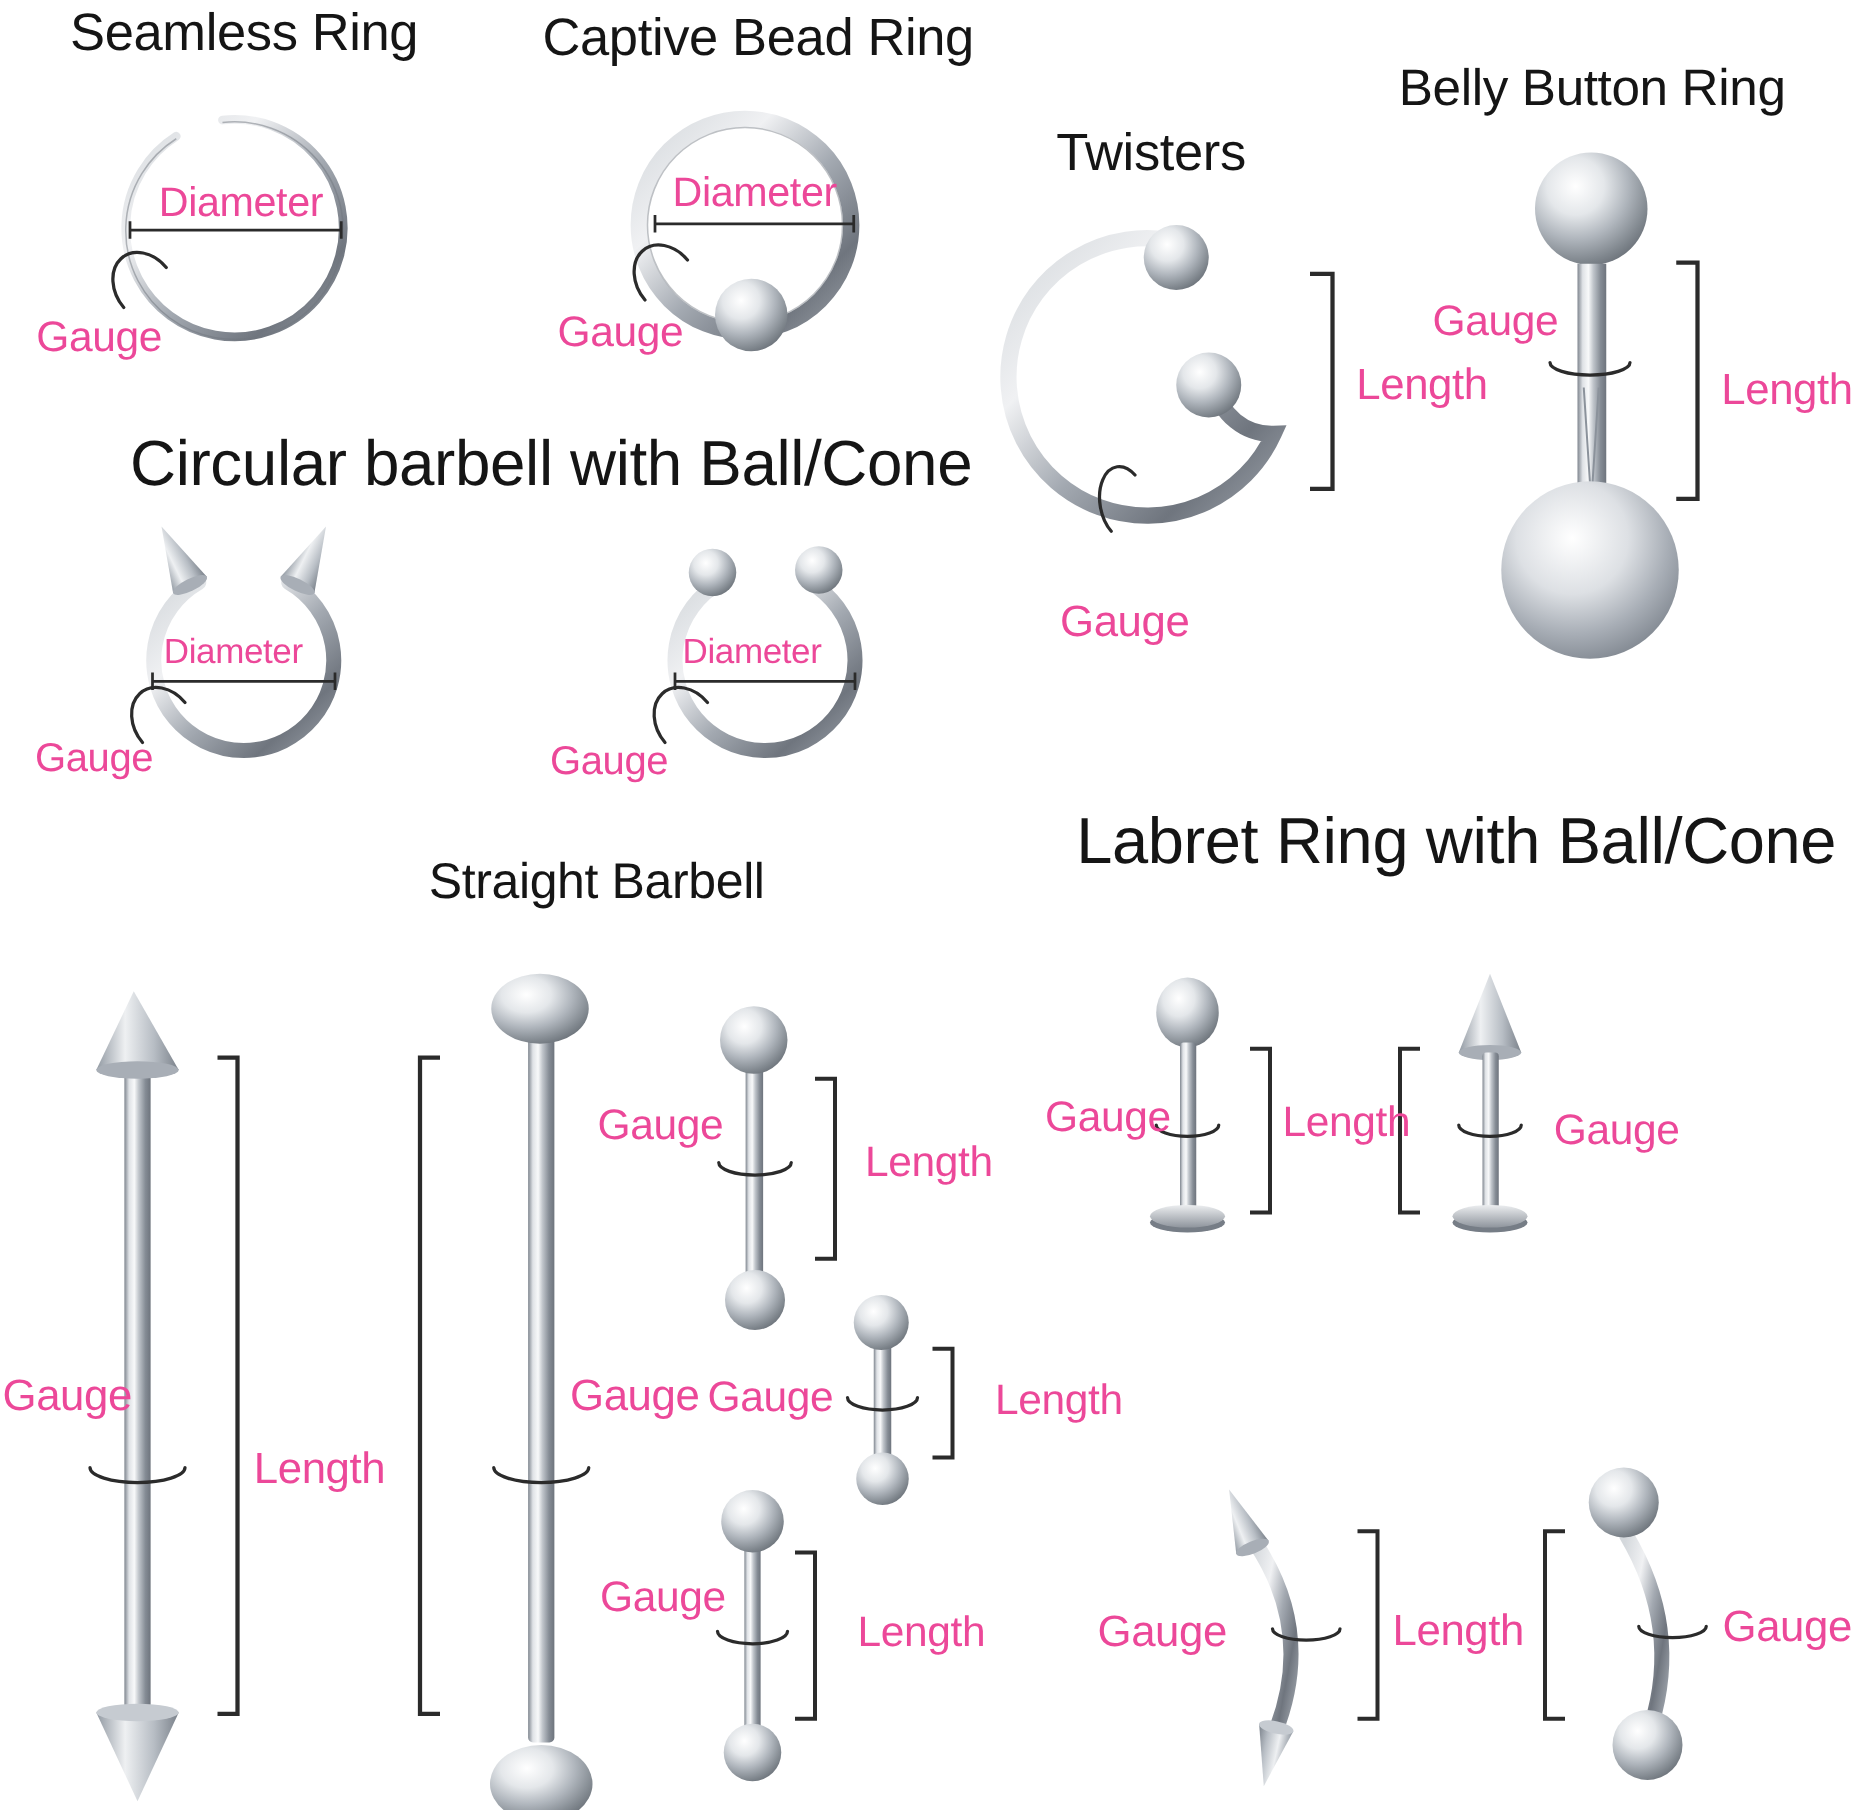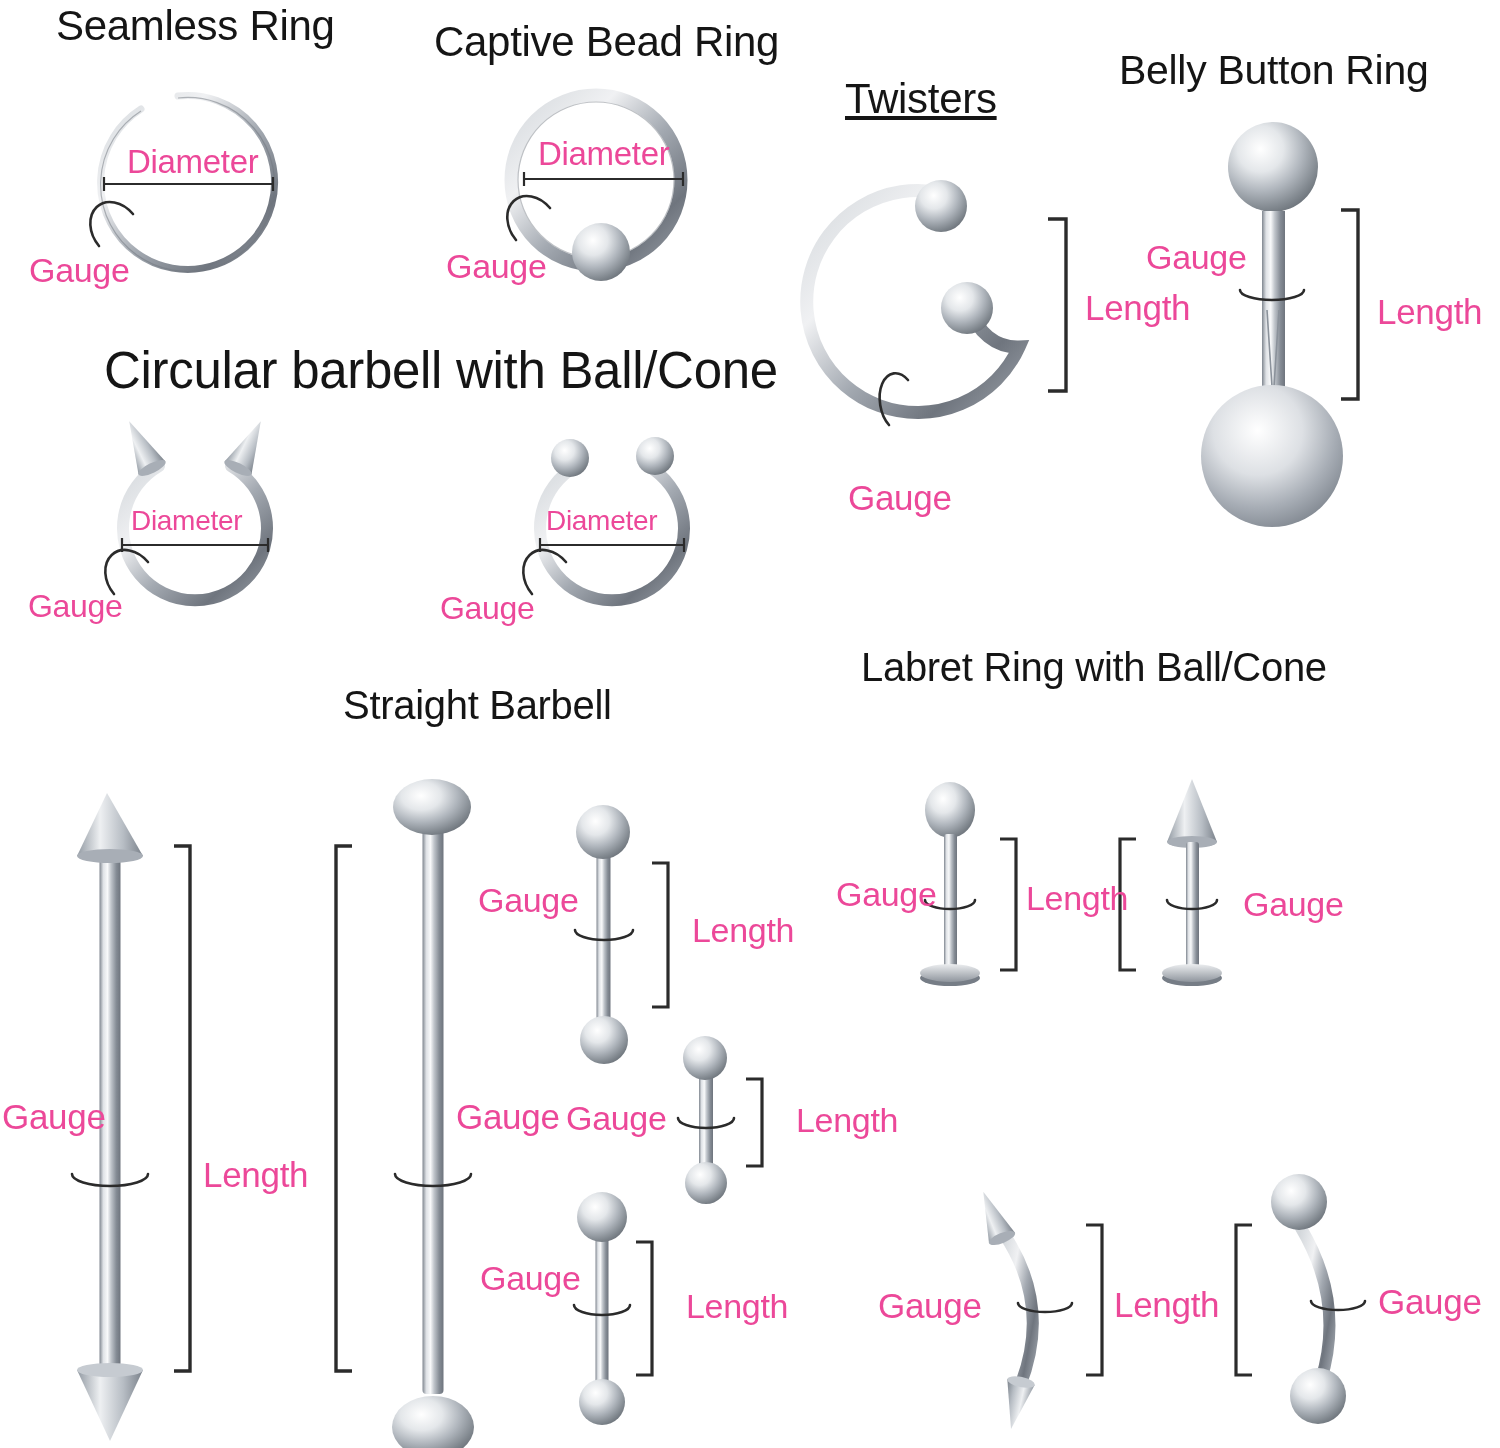--- a/index.html
+++ b/index.html
@@ -219,39 +219,39 @@
       <circle cx="1299" cy="1202" r="28" fill="url(#ballGrad)"></circle>
       <circle cx="1318" cy="1396" r="28" fill="url(#ballGrad)"></circle>
       <path d="M 1311 1301 A 27 9 0 1 0 1365 1301" fill="none" stroke="#2b2b2b" stroke-width="2.6" stroke-linecap="round"></path>
     </g>
   </svg>
 
   <div class="lbl title" style="left:56px;top:4px;font-size:42px;">Seamless Ring</div>
   <div class="lbl" style="left:127px;top:145px;font-size:33px;">Diameter</div>
   <div class="lbl" style="left:29px;top:253px;font-size:34px;">Gauge</div>
 
-  <div class="lbl title" style="left:434px;top:20px;font-size:42px;">Captive Bead Ring</div>
+  <div class="lbl title" style="left:434px;top:8px;font-size:42px;">Captive Bead Ring</div>
   <div class="lbl" style="left:538px;top:137px;font-size:33px;">Diameter</div>
   <div class="lbl" style="left:446px;top:249px;font-size:34px;">Gauge</div>
 
-  <div class="lbl title" style="left:845px;top:77px;font-size:42px;text-decoration:underline;">Twisters</div>
+  <div class="lbl title" style="left:845px;top:100px;font-size:42px;">Twisters</div>
   <div class="lbl" style="left:1085px;top:290px;font-size:35px;">Length</div>
   <div class="lbl" style="left:848px;top:480px;font-size:35px;">Gauge</div>
 
   <div class="lbl title" style="left:1119px;top:49px;font-size:41px;">Belly Button Ring</div>
   <div class="lbl" style="left:1146px;top:240px;font-size:34px;">Gauge</div>
   <div class="lbl" style="left:1377px;top:294px;font-size:35px;">Length</div>
 
   <div class="lbl title" style="left:104px;top:344px;font-size:51px;">Circular barbell with Ball/Cone</div>
   <div class="lbl" style="left:131px;top:506px;font-size:28px;">Diameter</div>
   <div class="lbl" style="left:28px;top:590px;font-size:32px;">Gauge</div>
   <div class="lbl" style="left:546px;top:506px;font-size:28px;">Diameter</div>
   <div class="lbl" style="left:440px;top:592px;font-size:32px;">Gauge</div>
 
-  <div class="lbl title" style="left:861px;top:646px;font-size:40px;">Labret Ring with Ball/Cone</div>
+  <div class="lbl title" style="left:861px;top:646px;font-size:52px;">Labret Ring with Ball/Cone</div>
   <div class="lbl title" style="left:343px;top:684px;font-size:40px;">Straight Barbell</div>
 
   <div class="lbl" style="left:2px;top:1099px;font-size:35px;">Gauge</div>
   <div class="lbl" style="left:203px;top:1157px;font-size:35px;">Length</div>
   <div class="lbl" style="left:456px;top:1099px;font-size:35px;">Gauge</div>
 
   <div class="lbl" style="left:478px;top:883px;font-size:34px;">Gauge</div>
   <div class="lbl" style="left:692px;top:913px;font-size:34px;">Length</div>
   <div class="lbl" style="left:566px;top:1101px;font-size:34px;">Gauge</div>
   <div class="lbl" style="left:796px;top:1103px;font-size:34px;">Length</div>

